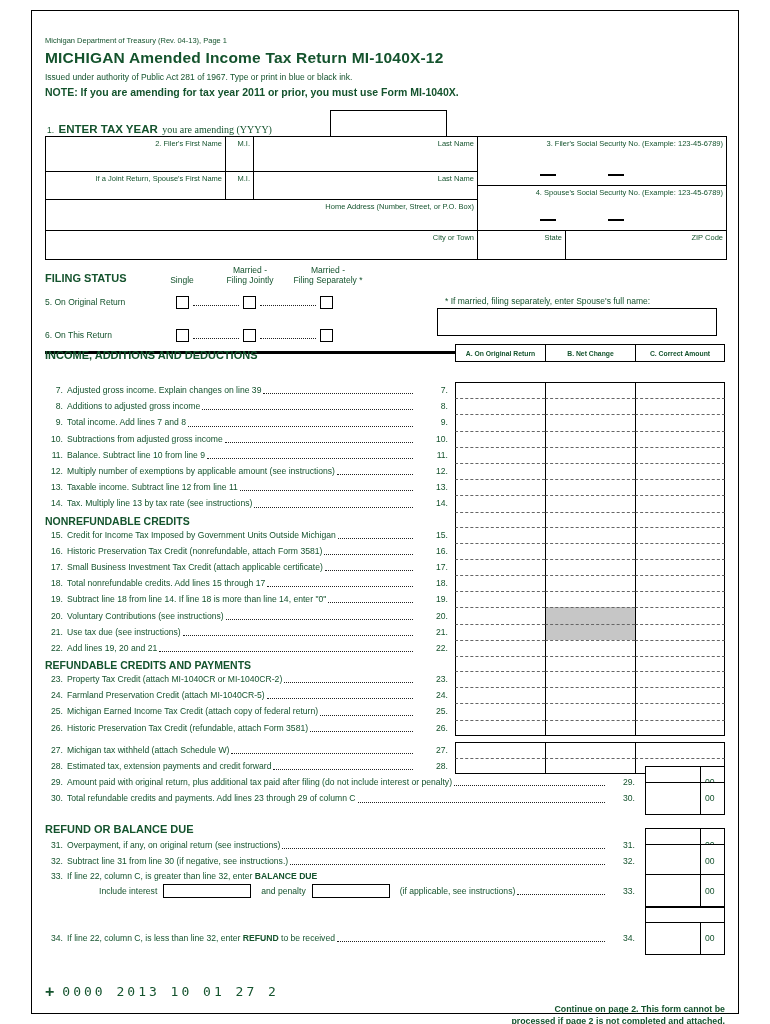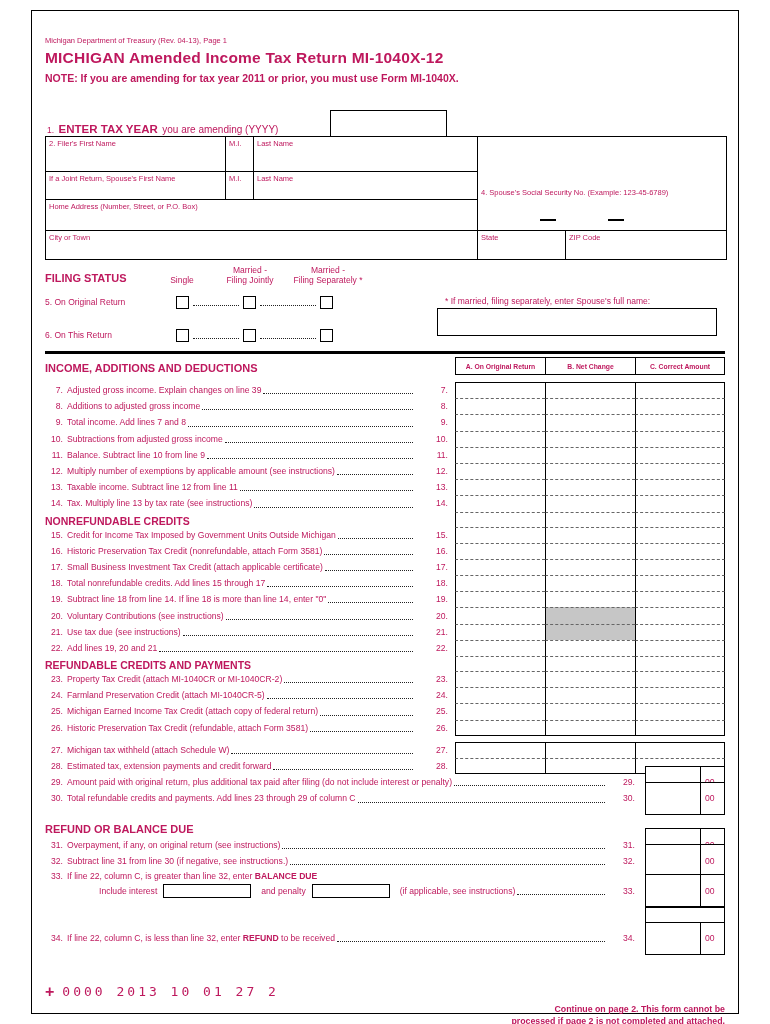--- a/index.html
+++ b/index.html
@@ -1,46 +1,46 @@
 <!DOCTYPE html>
 <html><head>
 <meta charset="utf-8">
 <style>
   * { box-sizing: border-box; margin: 0; padding: 0; }
   html,body { background: #ffffff; }
   .page {
     position: relative; width: 770px; height: 1024px;
-    background: #fff; color: #be185d;
+    background: #fff; color: #14532d;
     font-family: "Liberation Sans", sans-serif;
     overflow: hidden;
   }
   .frame { position: absolute; left: 31px; top: 10px; width: 708px; height: 1004px; border: 1px solid #000; pointer-events: none; }
 
   
   .sec-header { position: absolute; left: 45px; top: 36px; width: 680px; }
   .agency { font-size: 7.5px; margin-bottom: 4px; }
   .title { font-size: 15.5px; font-weight: bold; margin: 1px 0 5px 0; letter-spacing: 0.2px; }
   .authority { font-size: 8.5px; margin-bottom: 4px; }
   .note { font-size: 10.5px; font-weight: bold; }
 
   
   .sec-taxyear { position: absolute; left: 45px; top: 110px; width: 680px; height: 30px; }
   .ty-label { position: absolute; left: 2px; bottom: 3px; }
   .ty-num { font-size: 8.5px; }
   .ty-bold { font-size: 11.5px; font-weight: bold; text-align: center; }
-  .ty-rest { font-size: 10px; }
+  .ty-rest { font-size: 10px; font-family: Liberation Serif, serif; }
   .ty-box { position: absolute; left: 285px; top: 0; width: 117px; height: 28px; border: 1px solid #000; background: #fff; }
 
   
   .sec-identity { position: absolute; left: 45px; top: 136px; }
   .idgrid {
     display: grid;
     grid-template-columns: 180px 28px 224px 88px 160px;
     grid-template-rows: 35px 14px 14px 31px 28px;
-    border: 1px solid #000; width: 682px;
+    border: 1px solid #000; width: 682px; text-align: right;
   }
   .id-cell { position: relative; font-size: 7.5px; padding: 2px 3px; border-right: 1px solid #000; border-bottom: 1px solid #000; background: #fff; }
   .id-cell.no-r { border-right: none; }
   .id-cell.no-b { border-bottom: none; }
   .c-ffn  { grid-area: 1/1/2/2; }
   .c-fmi  { grid-area: 1/2/2/3; }
   .c-fln  { grid-area: 1/3/2/4; }
   .c-ssn3 { grid-area: 1/4/3/6; }
   .c-sfn  { grid-area: 2/1/4/2; }
   .c-smi  { grid-area: 2/2/4/3; }
@@ -67,21 +67,21 @@
   .cb { position: absolute; bottom: 0; width: 13px; height: 13px; border: 1px solid #000; background: #fff; }
   .cb.p1 { left: 131px; } .cb.p2 { left: 198px; } .cb.p3 { left: 275px; }
   .fs-dots { position: absolute; bottom: 3px; border-bottom: 1px dotted #222; }
   .fs-dots.d1 { left: 148px; width: 46px; }
   .fs-dots.d2 { left: 215px; width: 56px; }
   .fs-note { position: absolute; left: 400px; top: 32px; font-size: 8.5px; }
   .fs-namebox { position: absolute; left: 392px; top: 44px; width: 280px; height: 28px; border: 1px solid #000; background: #fff; }
 
   
   .thick { position: absolute; left: 45px; top: 351px; width: 680px; height: 3px; background: #000; }
-  .sec-inchead { position: absolute; left: 45px; top: 357px; width: 680px; height: 19px; }
+  .sec-inchead { position: absolute; left: 45px; top: 344px; width: 680px; height: 19px; }
   .inchead-title { position: absolute; left: 0; bottom: 2px; font-size: 11px; font-weight: bold; }
   .colhead { position: absolute; top: 0; height: 18px; border: 1px solid #000; font-size: 6.8px; font-weight: bold; display: flex; align-items: center; justify-content: center; background: #fff; }
   .colhead.a { left: 410px; width: 91px; }
   .colhead.b { left: 500px; width: 91px; }
   .colhead.c { left: 590px; width: 90px; }
 
   
   .sec-grid { position: absolute; left: 45px; top: 382px; width: 680px; font-size: 8.6px; }
   .trow { display: flex; align-items: center; height: 16.2px; }
   .trow.heading { height: 15px; }
@@ -118,37 +118,45 @@
 </style>
 </head>
 <body>
 
 <div class="page">
   <div class="frame"></div>
 
   <div class="sec-header">
     <div class="agency">Michigan Department of Treasury (Rev. 04-13), Page 1</div>
     <div class="title">MICHIGAN Amended Income Tax Return MI-1040X-12</div>
+    <div class="authority">Issued under authority of Public Act 281 of 1967.  Type or print in blue or black ink.</div>
     <div class="note">NOTE: If you are amending for tax year 2011 or prior, you must use Form MI-1040X.</div>
   </div>
 
   <div class="sec-taxyear">
     <div class="ty-label">
       <span class="ty-num">1.</span>
       <span class="ty-bold">ENTER TAX YEAR</span>
       <span class="ty-rest">you are amending (YYYY)</span>
     </div>
     <div class="ty-box"></div>
   </div>
 
   <div class="sec-identity">
     <div class="idgrid">
       <div class="id-cell c-ffn"><span>2. Filer's First Name</span></div>
       <div class="id-cell c-fmi"><span>M.I.</span></div>
       <div class="id-cell c-fln"><span>Last Name</span></div>
+      <div class="id-cell c-ssn3 no-r">
+        <span>3. Filer's Social Security No. (Example: 123-45-6789)</span>
+        <span class="ssn-dashes">
+            <span class="dash"></span>
+            <span class="dash"></span>
+          </span>
+      </div>
       <div class="id-cell c-sfn"><span>If a Joint Return, Spouse's First Name</span></div>
       <div class="id-cell c-smi"><span>M.I.</span></div>
       <div class="id-cell c-sln"><span>Last Name</span></div>
       <div class="id-cell c-ssn4 no-r">
         <span>4. Spouse's Social Security No. (Example: 123-45-6789)</span>
         <span class="ssn-dashes">
             <span class="dash"></span>
             <span class="dash"></span>
           </span>
       </div>

